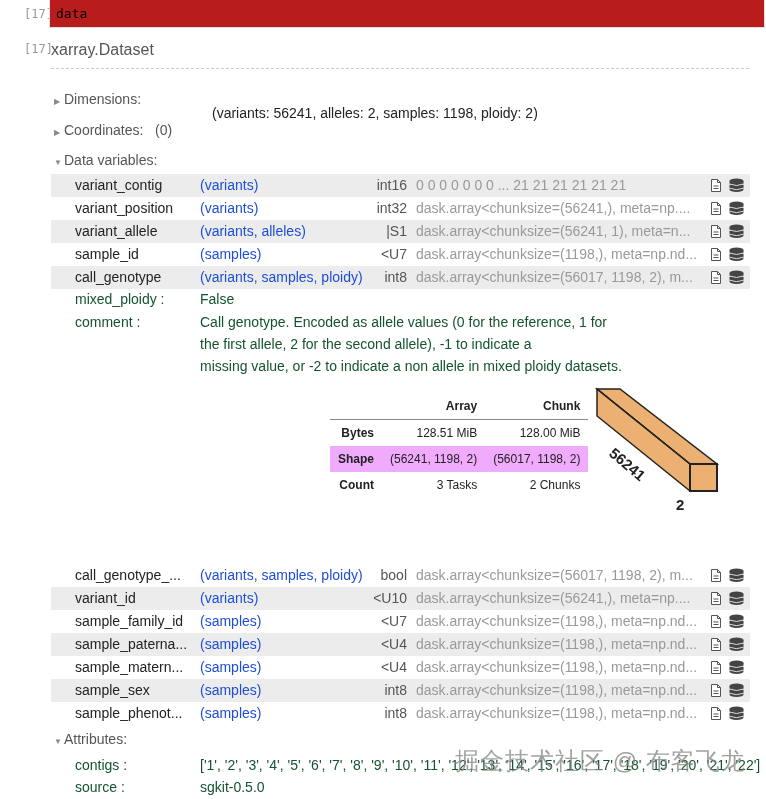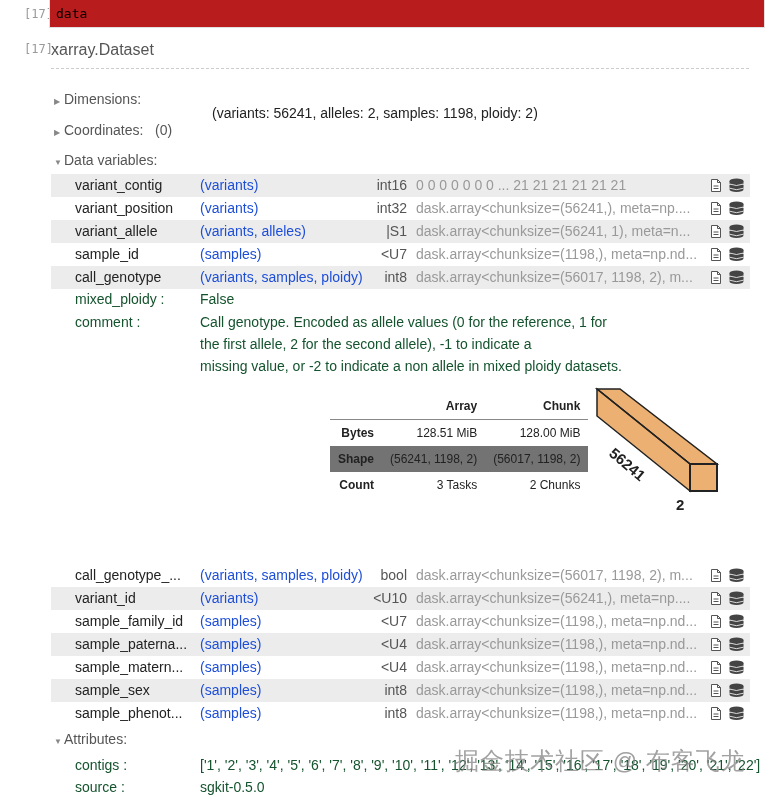--- a/index.html
+++ b/index.html
@@ -18,21 +18,21 @@
   .row .dims { position:absolute; left:149px; top:3px; color:#1d4ed8; white-space:nowrap; }
   .row .dtype { position:absolute; right:343px; top:3px; color:#555; text-align:right; }
   .row .preview { position:absolute; left:365px; top:3px; color:#999; white-space:nowrap; }
   .row .ico-doc { position:absolute; left:660px; top:5px; width:10px; height:13px; }
   .row .ico-db { position:absolute; left:678px; top:4px; width:15px; height:15px; }
   .attr { position:absolute; font-size:14px; color:#14532d; }
   .tbl { position:absolute; left:330px; top:393px; border-collapse:collapse; font-size:12px; }
   .tbl td, .tbl th { padding:0 8px; height:26px; text-align:right; color:#222; }
   .tbl th { font-weight:bold; }
   .tbl tr.hdr th { border-bottom:1px solid #888; }
-  .tbl tr.g td, .tbl tr.g th { background:#737373;margin-top:32px; }
+  .tbl tr.g td, .tbl tr.g th { background:#f0abfc;margin-top:32px; }
   .watermark { position:absolute; left:455px; top:745px; font-size:24px; color:rgba(130,130,130,0.75); letter-spacing:1px; white-space:nowrap; }
 </style>
 </head>
 <body>
 
 <div class="prompt" style="top:7px;">[17]:</div>
 <div class="incell">
   <span>data</span>
 </div>
 

